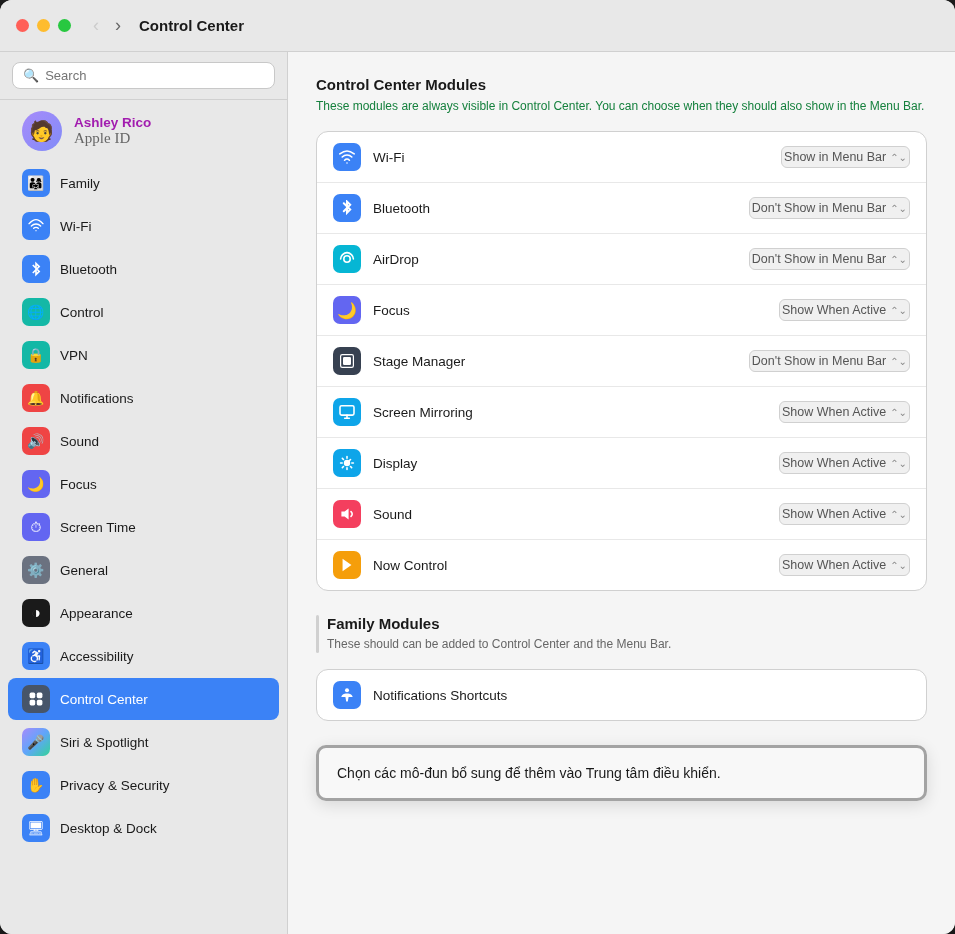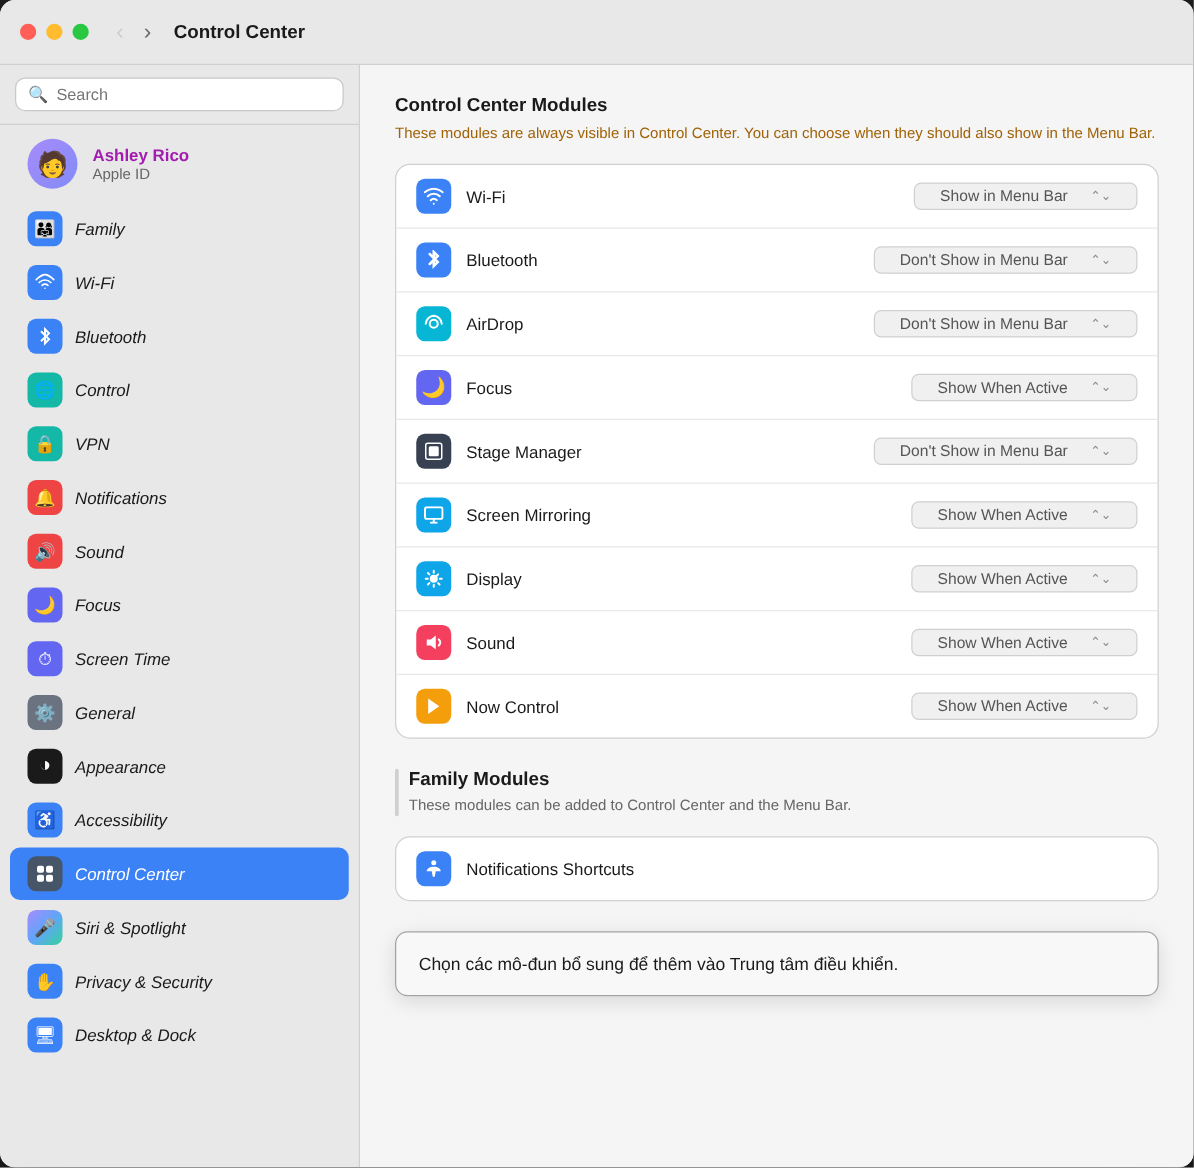--- a/index.html
+++ b/index.html
@@ -130,21 +130,20 @@
       align-items: center;
       justify-content: center;
       font-size: 14px;
       flex-shrink: 0;
       color: white;
     }
     .sidebar-label {
       font-size: 13.5px;
       color: #1a1a1a;
       font-weight: 400;
-      font-style: italic;
     }
     .sidebar-user {
       display: flex;
       align-items: center;
       padding: 10px 14px;
       gap: 12px;
       cursor: pointer;
       border-radius: 8px;
       margin: 1px 8px;
     }
@@ -158,39 +157,40 @@
       justify-content: center;
       font-size: 20px;
       flex-shrink: 0;
     }
     .user-info .user-name {
       font-size: 13.5px;
       font-weight: 600;
       color: #a21caf;
     }
     .user-info .user-sub {
-      font-size: 12px;
+      font-size: 15px;
       color: #666;
+      font-family: Liberation Serif, serif;
     }
     
     .detail-panel {
       flex: 1;
       background: #f5f5f5;
       overflow-y: auto;
       padding: 24px 28px;
     }
     .section-title {
       font-size: 15px;
       font-weight: 700;
       color: #1a1a1a;
       margin-bottom: 4px;
     }
     .section-desc {
       font-size: 12px;
-      color: #a16207;
+      color: #15803d;
       margin-bottom: 16px;
       line-height: 1.5;
     }
     .modules-list {
       background: #fff;
       border-radius: 12px;
       overflow: hidden;
       border: 1px solid #d0d0d0;
       margin-bottom: 24px;
     }
@@ -217,25 +217,25 @@
     .module-name {
       font-size: 13.5px;
       color: #1a1a1a;
       flex: 1;
     }
     .module-control {
       font-size: 12.5px;
       color: #555;
       display: flex;
       align-items: center;
-      gap: 18px;
+      gap: 4px;
       background: #f0f0f0;
       border: 1px solid #d0d0d0;
       border-radius: 6px;
-      padding: 3px 20px;
+      padding: 3px 2px;
       cursor: pointer;
     }
     .module-control .chevron {
       font-size: 10px;
       color: #888;
     }
     .other-section {
       margin-bottom: 16px;
     }
     .other-modules-header {
@@ -257,21 +257,21 @@
       color: #1a1a1a;
       margin-bottom: 3px;
     }
     .other-header-text .other-desc {
       font-size: 12px;
       color: #666;
       line-height: 1.5;
     }
     .tooltip-box {
       background: rgba(248,248,248,0.97);
-      border: 1px solid #a3a3a3;
+      border: 3px solid #a3a3a3;
       border-radius: 10px;
       padding: 14px 18px;
       margin-top: 12px;
       box-shadow: 0 4px 16px rgba(0,0,0,0.12);
     }
     .tooltip-text {
       font-size: 14px;
       color: #1a1a1a;
       line-height: 1.6;
     }
@@ -532,21 +532,21 @@
             <span class="chevron">⌃⌄</span>
           </div>
         </div>
       </div>
 
       <div class="other-section">
         <div class="other-modules-header">
           <div class="other-left-bar"></div>
           <div class="other-header-text">
             <div class="other-title">Family Modules</div>
-            <div class="other-desc">These modules can be added to Control Center and the Menu Bar.</div>
+            <div class="other-desc">These should can be added to Control Center and the Menu Bar.</div>
           </div>
         </div>
         <div class="modules-list">
           <div class="module-row">
             <div class="module-icon bg-blue">
               <svg width="16" height="16" viewBox="0 0 20 20" fill="white">
                   <circle cx="10" cy="4" r="2.5" fill="white"></circle>
                   <path d="M10 8c-4 0-7 2-7 4.5h5l1 5.5h2l1-5.5h5C17 10 14 8 10 8z" fill="white"></path>
                 </svg>
             </div>

